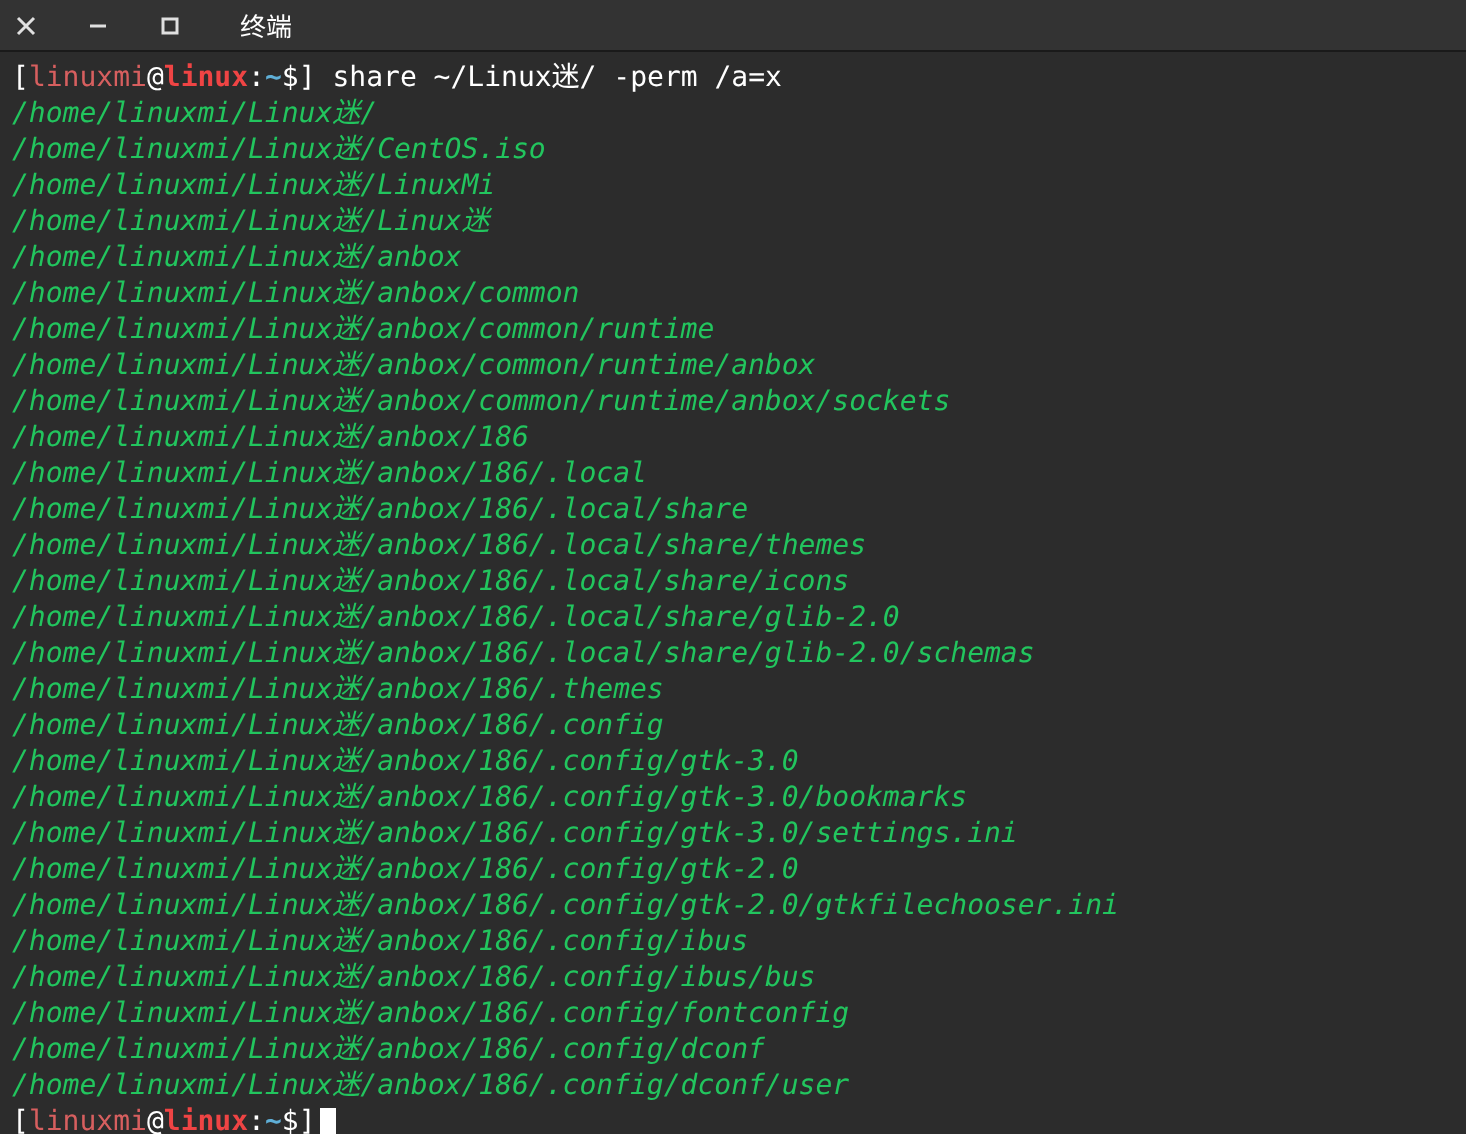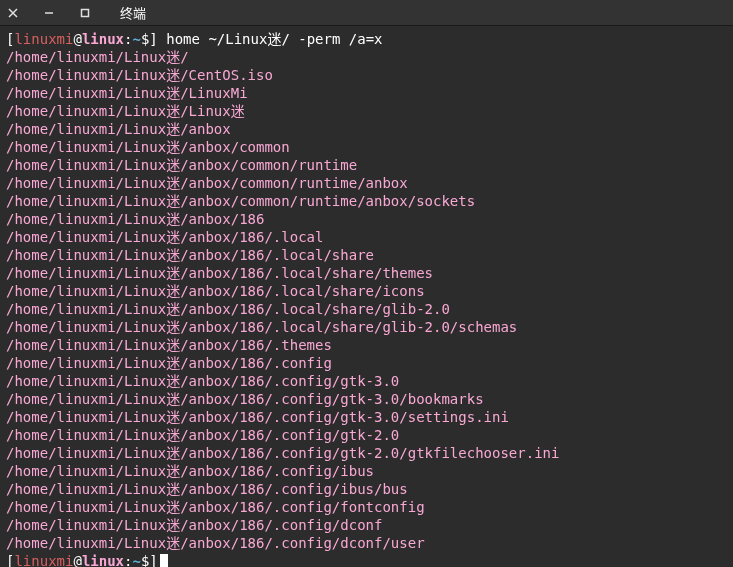--- a/index.html
+++ b/index.html
@@ -51,39 +51,40 @@
       color: #ffffff;
     }
     .prompt-user {
       color: #d75f5f;
       font-weight: normal;
     }
     .prompt-at {
       color: #ffffff;
     }
     .prompt-host {
-      color: #f9a8d4;
+      color: #ef4444;
       font-weight: bold;
     }
     .prompt-colon {
       color: #ffffff;
     }
     .prompt-path {
       color: #5fafd7;
       font-weight: bold;
     }
     .prompt-dollar {
       color: #ffffff;
     }
     .cmd {
       color: #ffffff;
     }
     .output-line {
-      color: #f9a8d4;
+      color: #22c55e;
       display: block;
+      font-style: italic;
     }
     .cursor {
       display: inline-block;
       width: 8px;
       height: 15px;
       background: #ffffff;
       vertical-align: text-bottom;
       margin-left: 2px;
     }
   </style>
@@ -102,14 +103,14 @@
       </svg>
   </span>
   <span class="win-icon">
     <svg width="10" height="10" viewBox="0 0 10 10">
         <rect x="1.5" y="1.5" width="7" height="7" fill="none" stroke="#e0e0e0" stroke-width="1.5"></rect>
       </svg>
   </span>
   <span class="win-title">终端</span>
 </div>
 
-<div class="terminal"><span><span>[</span><span class="prompt-user">linuxmi</span><span class="prompt-at">@</span><span class="prompt-host">linux</span><span class="prompt-colon">:</span><span class="prompt-path">~</span><span class="prompt-dollar">$</span><span>]</span> <span class="cmd">home ~/Linux迷/ -perm /a=x</span></span>
+<div class="terminal"><span><span>[</span><span class="prompt-user">linuxmi</span><span class="prompt-at">@</span><span class="prompt-host">linux</span><span class="prompt-colon">:</span><span class="prompt-path">~</span><span class="prompt-dollar">$</span><span>]</span> <span class="cmd">share ~/Linux迷/ -perm /a=x</span></span>
 <span id="output-container"><span class="output-line">/home/linuxmi/Linux迷/</span><span class="output-line">/home/linuxmi/Linux迷/CentOS.iso</span><span class="output-line">/home/linuxmi/Linux迷/LinuxMi</span><span class="output-line">/home/linuxmi/Linux迷/Linux迷</span><span class="output-line">/home/linuxmi/Linux迷/anbox</span><span class="output-line">/home/linuxmi/Linux迷/anbox/common</span><span class="output-line">/home/linuxmi/Linux迷/anbox/common/runtime</span><span class="output-line">/home/linuxmi/Linux迷/anbox/common/runtime/anbox</span><span class="output-line">/home/linuxmi/Linux迷/anbox/common/runtime/anbox/sockets</span><span class="output-line">/home/linuxmi/Linux迷/anbox/186</span><span class="output-line">/home/linuxmi/Linux迷/anbox/186/.local</span><span class="output-line">/home/linuxmi/Linux迷/anbox/186/.local/share</span><span class="output-line">/home/linuxmi/Linux迷/anbox/186/.local/share/themes</span><span class="output-line">/home/linuxmi/Linux迷/anbox/186/.local/share/icons</span><span class="output-line">/home/linuxmi/Linux迷/anbox/186/.local/share/glib-2.0</span><span class="output-line">/home/linuxmi/Linux迷/anbox/186/.local/share/glib-2.0/schemas</span><span class="output-line">/home/linuxmi/Linux迷/anbox/186/.themes</span><span class="output-line">/home/linuxmi/Linux迷/anbox/186/.config</span><span class="output-line">/home/linuxmi/Linux迷/anbox/186/.config/gtk-3.0</span><span class="output-line">/home/linuxmi/Linux迷/anbox/186/.config/gtk-3.0/bookmarks</span><span class="output-line">/home/linuxmi/Linux迷/anbox/186/.config/gtk-3.0/settings.ini</span><span class="output-line">/home/linuxmi/Linux迷/anbox/186/.config/gtk-2.0</span><span class="output-line">/home/linuxmi/Linux迷/anbox/186/.config/gtk-2.0/gtkfilechooser.ini</span><span class="output-line">/home/linuxmi/Linux迷/anbox/186/.config/ibus</span><span class="output-line">/home/linuxmi/Linux迷/anbox/186/.config/ibus/bus</span><span class="output-line">/home/linuxmi/Linux迷/anbox/186/.config/fontconfig</span><span class="output-line">/home/linuxmi/Linux迷/anbox/186/.config/dconf</span><span class="output-line">/home/linuxmi/Linux迷/anbox/186/.config/dconf/user</span></span><span><span>[</span><span class="prompt-user">linuxmi</span><span class="prompt-at">@</span><span class="prompt-host">linux</span><span class="prompt-colon">:</span><span class="prompt-path">~</span><span class="prompt-dollar">$</span><span>]</span><span class="cursor"></span></span></div>
 
 </body></html>

